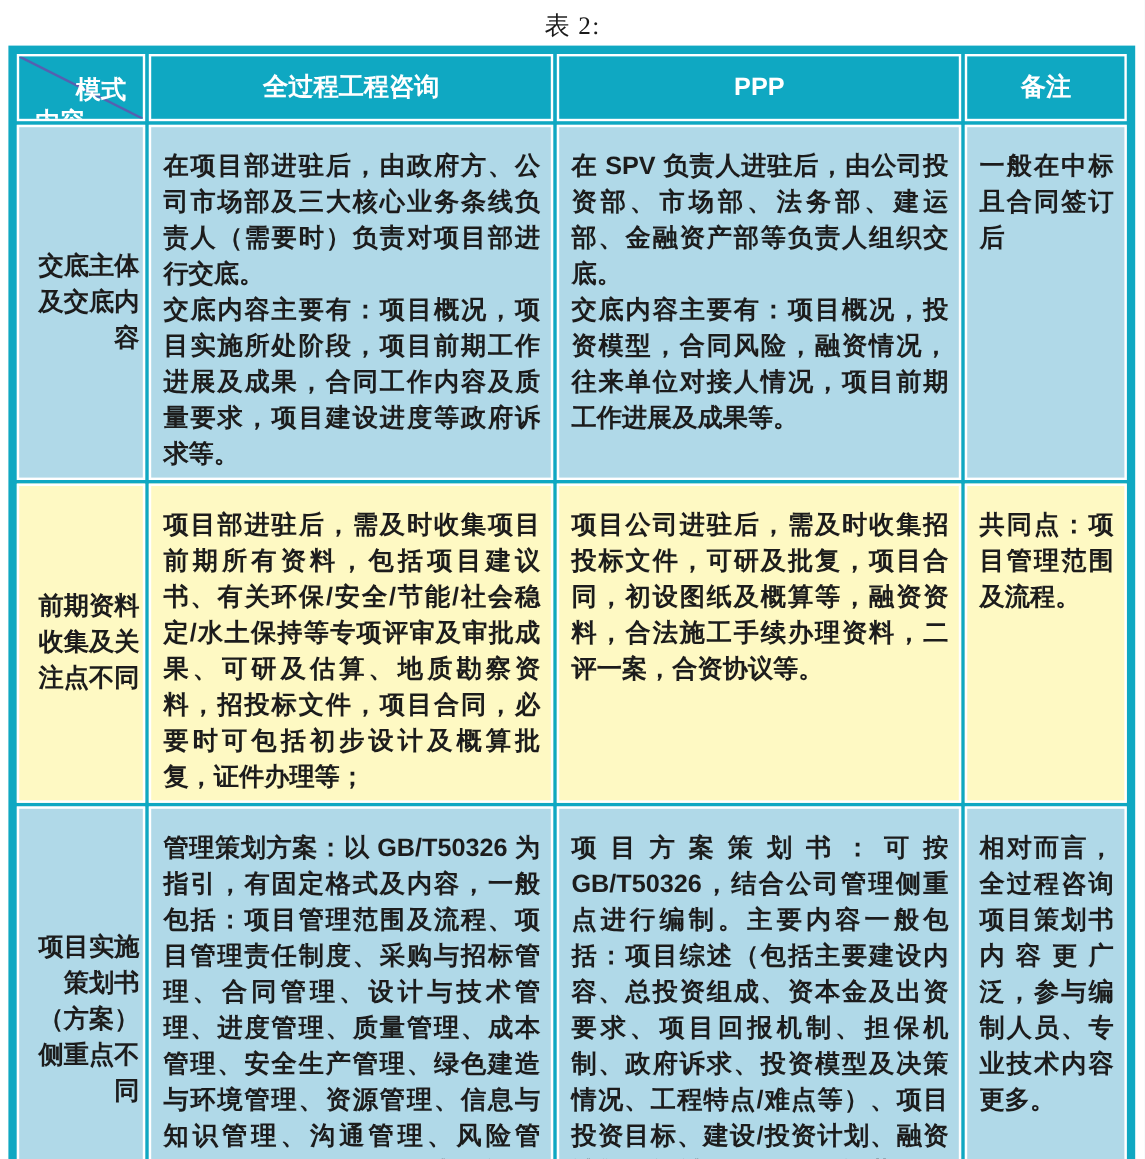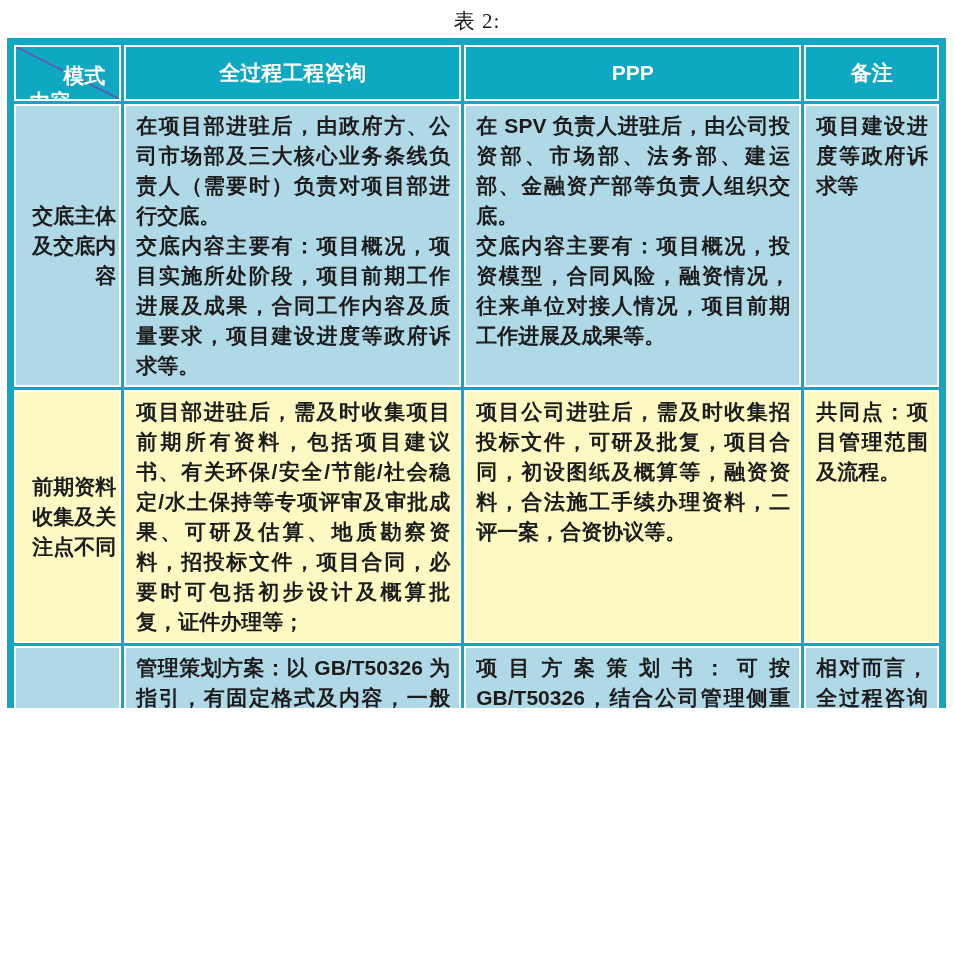--- a/index.html
+++ b/index.html
@@ -7,21 +7,21 @@
     padding: 0;
     background: #ffffff;
     width: 954px;
     height: 966px;
     font-family: "Liberation Sans", "DejaVu Sans", sans-serif;
     color: #1c1c1c;
   }
   .page {
     position: relative;
     width: 954px;
-    height: 708px;
+    height: 966px;
     overflow: hidden;
   }
   .page-title {
     text-align: center;
     font-family: "Liberation Serif", "DejaVu Serif", serif;
     font-size: 21px;
     color: #1a1a1a;
     padding-top: 7px;
     height: 31px;
     letter-spacing: 1px;
@@ -85,21 +85,21 @@
   }
   
   tr.row-blue td  { background: #b0d9e8; }
   tr.row-white td { background: #fef9c3; }
   td.label-cell {
     text-align: right;
     vertical-align: middle;
     padding: 2px 3px;
   }
   td.text-cell {
-    padding: 5px 9px 4px 10px;
+    padding: 18px 9px 4px 10px;
     text-align: justify;
     text-justify: inter-character;
     white-space: pre-line;
   }
   tr.row-briefing td  { height: 216px; }
   tr.row-materials td { height: 212px; }
   tr.row-plan td      { height: 312px; }
 </style>
 </head>
 <body>
@@ -132,21 +132,21 @@
         <td>PPP</td>
         <td>备注</td>
       </tr>
 
       <tr class="row-blue row-briefing">
         <td class="label-cell">交底主体及交底内容</td>
         <td class="text-cell">在项目部进驻后，由政府方、公司市场部及三大核心业务条线负责人（需要时）负责对项目部进行交底。
 交底内容主要有：项目概况，项目实施所处阶段，项目前期工作进展及成果，合同工作内容及质量要求，项目建设进度等政府诉求等。</td>
         <td class="text-cell">在 SPV 负责人进驻后，由公司投资部、市场部、法务部、建运部、金融资产部等负责人组织交底。
 交底内容主要有：项目概况，投资模型，合同风险，融资情况，往来单位对接人情况，项目前期工作进展及成果等。</td>
-        <td class="text-cell">项目建设进度等政府诉求等</td>
+        <td class="text-cell">一般在中标且合同签订后</td>
       </tr>
 
       <tr class="row-white row-materials">
         <td class="label-cell">前期资料收集及关注点不同</td>
         <td class="text-cell">项目部进驻后，需及时收集项目前期所有资料，包括项目建议书、有关环保/安全/节能/社会稳定/水土保持等专项评审及审批成果、可研及估算、地质勘察资料，招投标文件，项目合同，必要时可包括初步设计及概算批复，证件办理等；</td>
         <td class="text-cell">项目公司进驻后，需及时收集招投标文件，可研及批复，项目合同，初设图纸及概算等，融资资料，合法施工手续办理资料，二评一案，合资协议等。</td>
         <td class="text-cell">共同点：项目管理范围及流程。</td>
       </tr>
 
       <tr class="row-blue row-plan">

